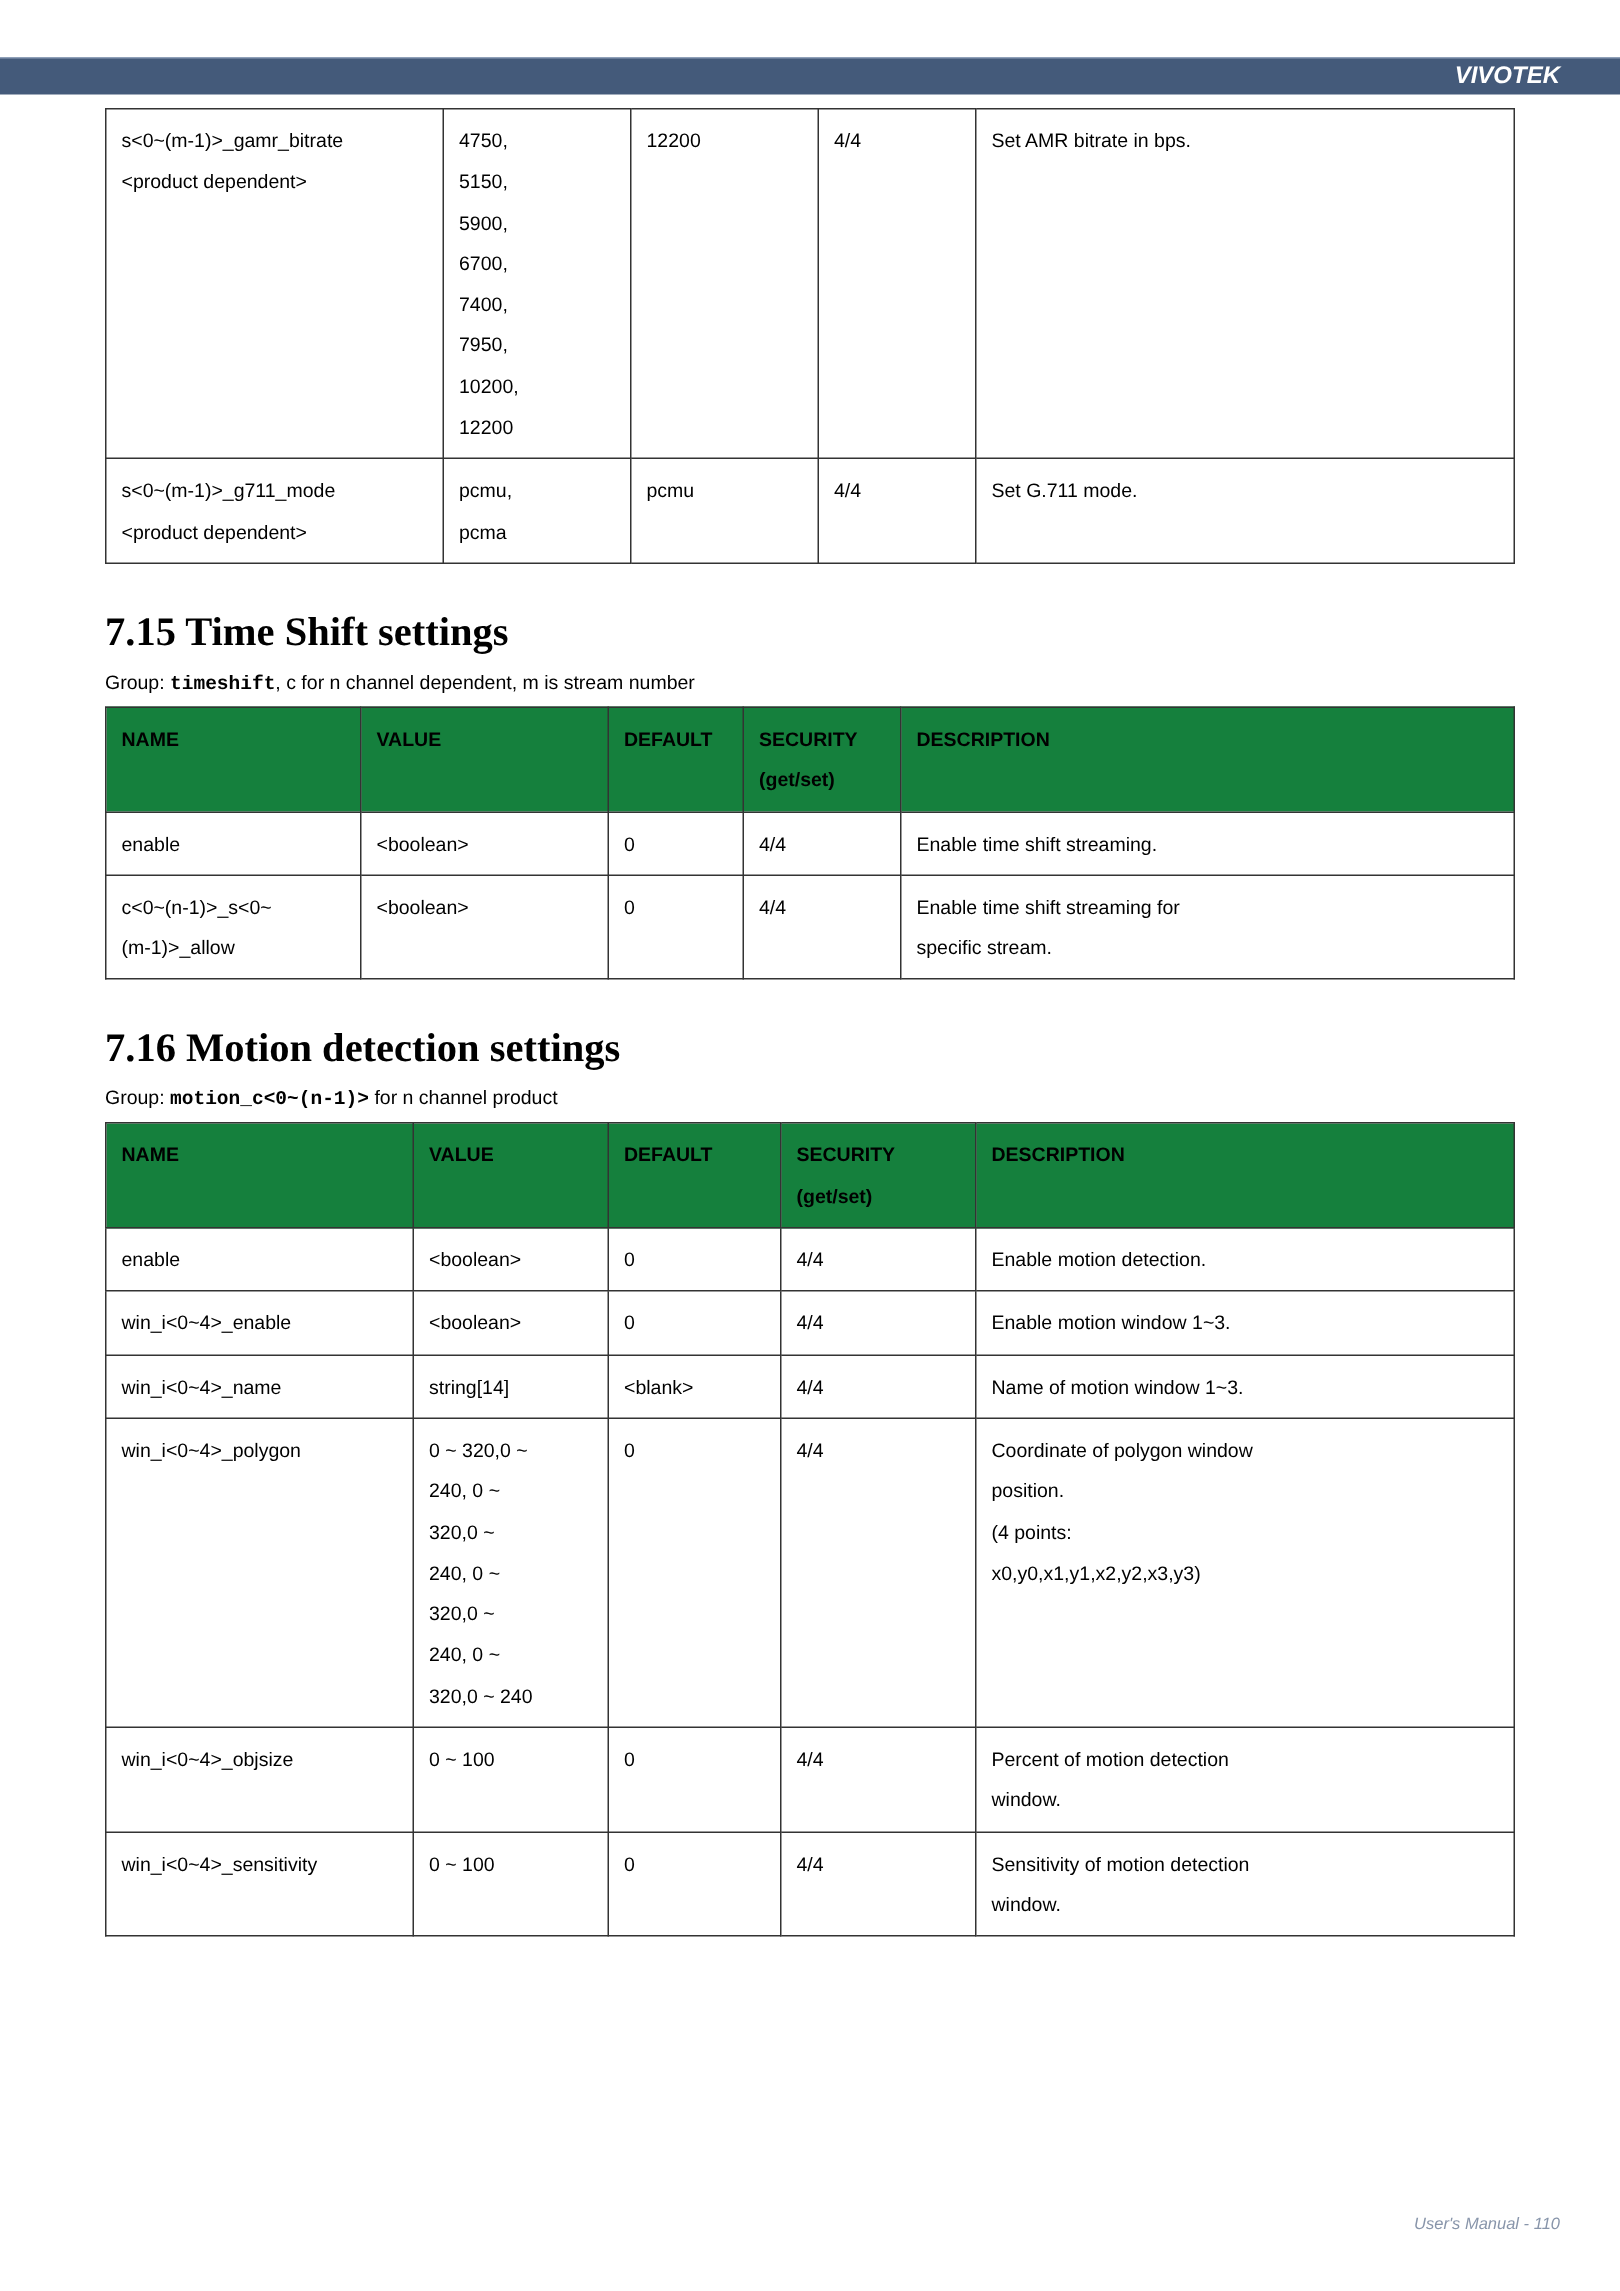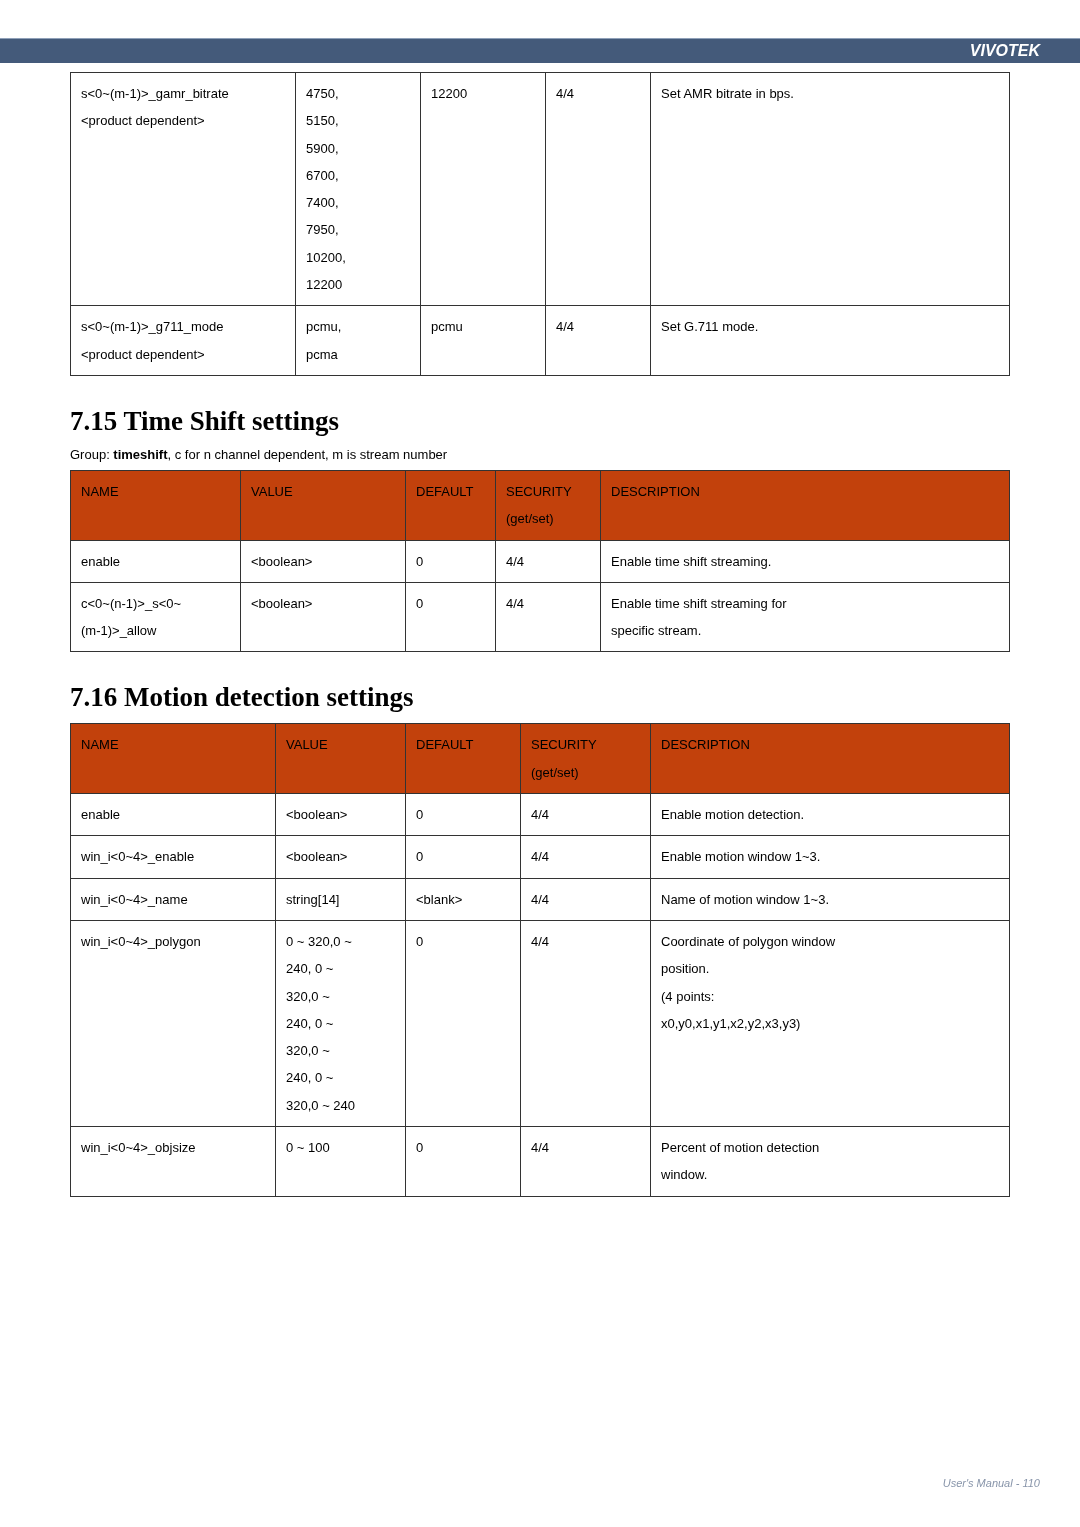--- a/index.html
+++ b/index.html
@@ -45,39 +45,40 @@
     table td, table th {
       border: 1px solid #333;
       padding: 7px 10px;
       text-align: left;
       vertical-align: top;
       font-size: 13px;
       line-height: 2.1;
     }
     
     table th {
-      background: #c2410c;
-      font-weight: normal;
+      background: #15803d;
+      font-weight: bold;
     }
     
     h2 {
       font-family: "Times New Roman", Times, serif;
       font-size: 27px;
       font-weight: bold;
       margin-top: 12px;
       margin-bottom: 10px;
     }
     
     .group-text {
       margin-bottom: 8px;
       font-size: 13px;
     }
     
     .group-text strong {
       font-weight: bold;
+      font-family: Liberation Mono, monospace;
     }
     
     .footer {
       position: absolute;
       bottom: 38px;
       right: 40px;
       color: #8895aa;
       font-size: 11px;
       font-style: italic;
     }
@@ -162,20 +163,23 @@
       <td>c&lt;0~(n-1)&gt;_s&lt;0~<br>(m-1)&gt;_allow</td>
       <td>&lt;boolean&gt;</td>
       <td>0</td>
       <td>4/4</td>
       <td>Enable time shift streaming for<br>specific stream.</td>
     </tr>
   </tbody>
     </table>
 
   <h2>7.16 Motion detection settings</h2>
+  <p class="group-text">
+    <span>Group: </span><strong>motion_c&lt;0~(n-1)&gt;</strong><span> for n channel product</span>
+  </p>
   <table>
     <tbody>
         <tr>
       <th class="col-n3">NAME</th>
       <th class="col-v3">VALUE</th>
       <th class="col-d3">DEFAULT</th>
       <th class="col-s3">
         <span>SECURITY</span><br>
         <span>(get/set)</span>
       </th>
@@ -209,20 +213,27 @@
       <td>4/4</td>
       <td>Coordinate of polygon window<br>position.<br>(4 points:<br>x0,y0,x1,y1,x2,y2,x3,y3)</td>
     </tr>
     <tr>
       <td>win_i&lt;0~4&gt;_objsize</td>
       <td>0 ~ 100</td>
       <td>0</td>
       <td>4/4</td>
       <td>Percent of motion detection<br>window.</td>
     </tr>
+    <tr>
+      <td>win_i&lt;0~4&gt;_sensitivity</td>
+      <td>0 ~ 100</td>
+      <td>0</td>
+      <td>4/4</td>
+      <td>Sensitivity of motion detection<br>window.</td>
+    </tr>
   </tbody>
     </table>
 
 </div>
 
 <div class="footer">
   <span>User's Manual - 110</span>
 </div>
 
 </body></html>

